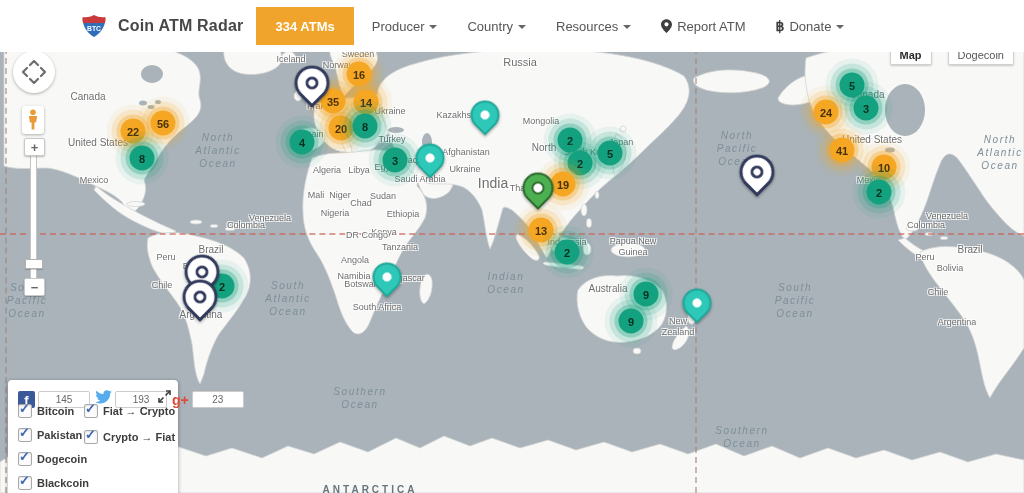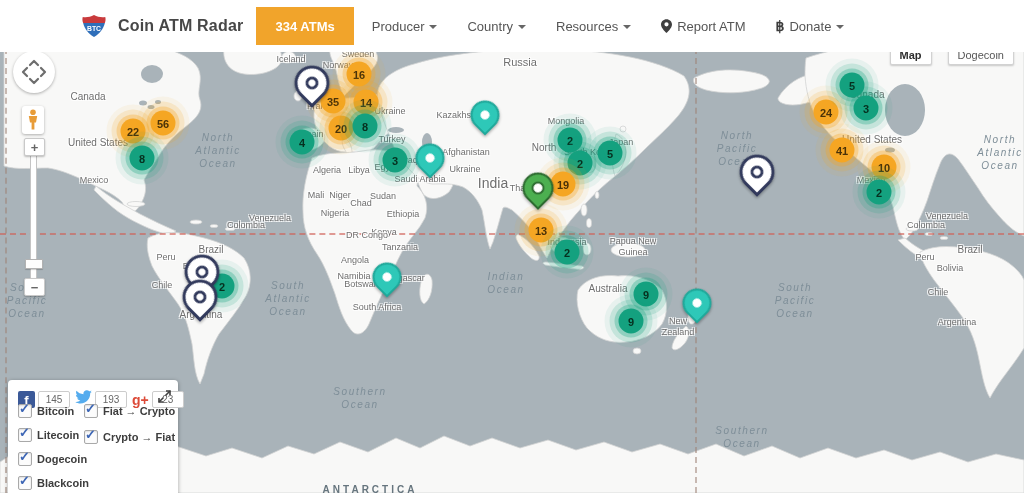--- a/index.html
+++ b/index.html
@@ -46,21 +46,21 @@
         display:flex;align-items:center;justify-content:center;font-size:13px;font-weight:bold;color:#666;z-index:10;cursor:pointer;line-height:1;}
   .zplus{top:100px;} .zminus{top:240px;}
   .ztrack{position:absolute;left:30px;top:117px;width:5px;height:122px;background:#fff;border:1px solid #c4c4c4;z-index:9;}
   .zhandle{position:absolute;left:25px;top:221px;width:16px;height:8px;background:#fdfdfd;border:1px solid #b2b2b2;border-radius:1px;box-shadow:0 1px 1px rgba(0,0,0,.2);z-index:10;cursor:pointer;}
   
   .panel{position:absolute;left:8px;top:342px;width:170px;height:122px;background:#fff;border-radius:4px;box-shadow:0 1px 4px rgba(0,0,0,.35);z-index:11;}
   .social-row{display:flex;align-items:center;gap:5px;padding:10px 6px 4px 10px;}
   .soc{display:flex;align-items:center;gap:3px;cursor:pointer;}
   .fb-badge{width:17px;height:17px;background:#3B5998;color:#fff;border-radius:2px;display:flex;align-items:flex-end;justify-content:center;font-size:13px;font-weight:bold;line-height:1.1;}
   .gp-badge{color:#DD4B39;font-weight:bold;font-size:14px;}
-  .count-box{min-width:24px;height:15px;border:1px solid #ccc;border-radius:2px;font-size:10px;color:#666;display:flex;align-items:center;justify-content:center;padding:0 3px;background:#fff;}
+  .count-box{min-width:24px;height:15px;border:1px solid #ccc;border-radius:2px;font-size:10px;color:#666;display:flex;align-items:center;justify-content:center;padding:0 13px;background:#fff;}
   .resize{position:absolute;right:7px;top:9px;cursor:pointer;}
   .filter{position:absolute;display:flex;align-items:center;gap:5px;font-size:11px;font-weight:bold;color:#3d3d3d;white-space:nowrap;}
   .cb{position:relative;width:12px;height:12px;border:1px solid #a9a9a9;border-radius:2px;background:#fcfcfc;box-shadow:inset 0 1px 2px rgba(0,0,0,.12);cursor:pointer;flex:none;}
   .cb.checked::after{content:"\2713";position:absolute;left:0px;top:-4px;font-size:13px;font-weight:bold;color:#3D66B5;}
 </style>
 </head>
 <body>
 
 <div class="app">
 
@@ -228,21 +228,21 @@
         <span class="lbl" style="left:354px;top:238px">Namibia</span>
         <span class="lbl" style="left:364px;top:246px">Botswana</span>
         <span class="lbl" style="left:400px;top:240px">Madagascar</span>
         <span class="lbl" style="left:377px;top:269px">South Africa</span>
         <span class="lbl" style="left:410px;top:122px">Iraq</span>
         <span class="lbl" style="left:420px;top:141px">Saudi Arabia</span>
         <span class="lbl" style="left:466px;top:114px">Afghanistan</span>
         <span class="lbl" style="left:465px;top:131px">Ukraine</span>
         <span class="lbl" style="left:493px;top:145px;font-size:14px">India</span>
         <span class="lbl" style="left:460px;top:77px">Kazakhstan</span>
-        <span class="lbl" style="left:566px;top:83px">Mongolia</span>
+        <span class="lbl" style="left:541px;top:83px">Mongolia</span>
         <span class="lbl" style="left:544px;top:110px;font-size:10px">North</span>
         <span class="lbl" style="left:527px;top:150px">Thailand</span>
         <span class="lbl" style="left:621px;top:104px">Japan</span>
         <span class="lbl" style="left:589px;top:114px">South Korea</span>
         <span class="lbl" style="left:567px;top:204px">Indonesia</span>
         <span class="lbl" style="left:633px;top:209px">Papua New
 Guinea</span>
         <span class="lbl" style="left:608px;top:251px;font-size:10px">Australia</span>
         <span class="lbl" style="left:678px;top:289px">New
 Zealand</span>
@@ -365,21 +365,21 @@
           </g>
         </svg>
       </div>
       <div id="filters">
           <div class="filter" style="left:10px;top:24px">
             <span class="cb checked"></span>
             <span>Bitcoin</span>
           </div>
           <div class="filter" style="left:10px;top:48px">
             <span class="cb checked"></span>
-            <span>Litecoin</span>
+            <span>Pakistan</span>
           </div>
           <div class="filter" style="left:10px;top:72px">
             <span class="cb checked"></span>
             <span>Dogecoin</span>
           </div>
           <div class="filter" style="left:10px;top:96px">
             <span class="cb checked"></span>
             <span>Blackcoin</span>
           </div>
           <div class="filter" style="left:76px;top:24px">

